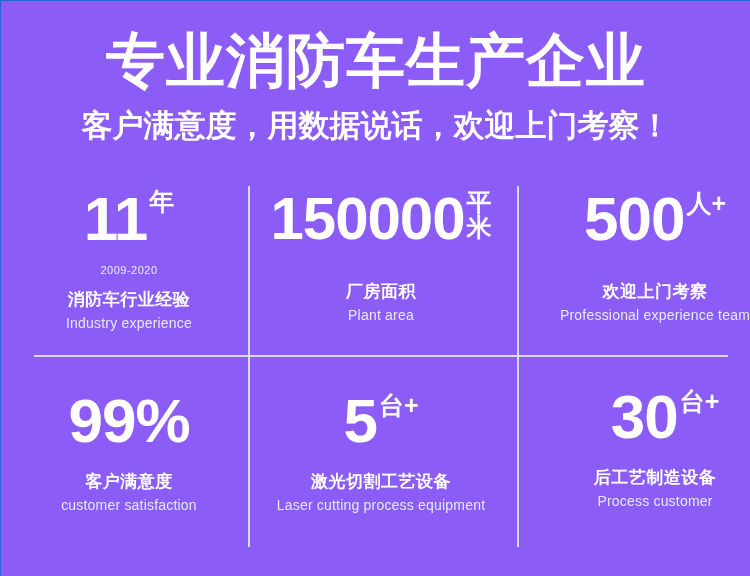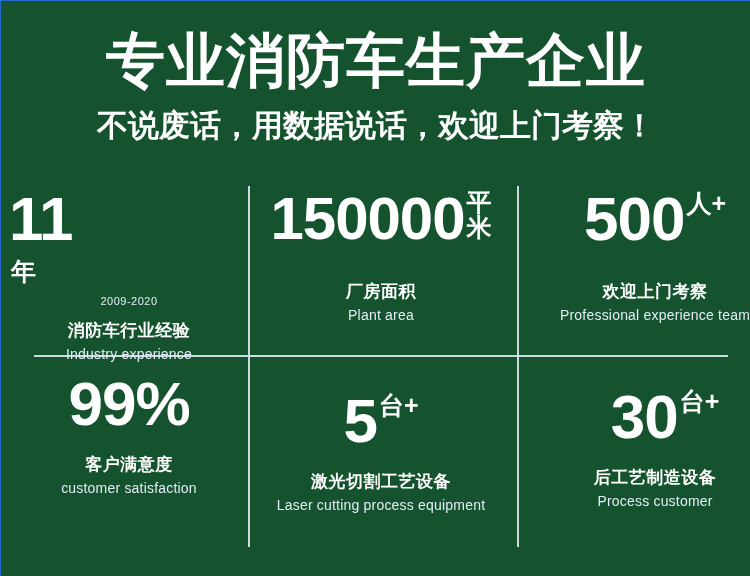--- a/index.html
+++ b/index.html
@@ -154,40 +154,40 @@
     letter-spacing: 0.5px;
   }
   .label-en {
     margin-top: 3px;
     font-size: 14px;
     line-height: 19px;
     font-weight: normal;
     color: #e4ebf9;
     letter-spacing: 0.2px;
   }
-  .r1c1 .num-line { margin-top: 8px; flex-direction: column; }
+  .r1c1 .num-line { margin-top: 8px; }
   .r1c2 .num-line { margin-top: 8px; }
   .r1c3 .num-line { margin-top: 8px; }
   .r1c2 .label-cn { margin-top: 26px; }
   .r1c3 .label-cn { margin-top: 26px; }
-  .r2c1 .num-line { margin-top: 3px; }
+  .r2c1 .num-line { margin-top: 20px; }
   .r2c2 .num-line { margin-top: 20px; }
   .r2c3 .num-line { margin-top: 16px; padding-left: 20px; }
   .r2c1 .label-cn,
   .r2c2 .label-cn,
   .r2c3 .label-cn { margin-top: 14px; }
 </style>
 </head>
 <body>
 
-<div id="banner" style="background: #14532d;">
+<div id="banner" style="background: #8b5cf6;">
 
   <div class="header">
     <div class="title">专业消防车生产企业</div>
-    <div class="subtitle">不说废话，用数据说话，欢迎上门考察！</div>
+    <div class="subtitle">客户满意度，用数据说话，欢迎上门考察！</div>
   </div>
 
   <div class="divider-h" style="background: rgb(223, 230, 239);"></div>
   <div class="divider-v v1" style="background: rgb(223, 230, 239);"></div>
   <div class="divider-v v2" style="background: rgb(223, 230, 239);"></div>
 
   <div class="grid">
 
     <div class="cell row1 col1 r1c1">
       <div class="num-line">

